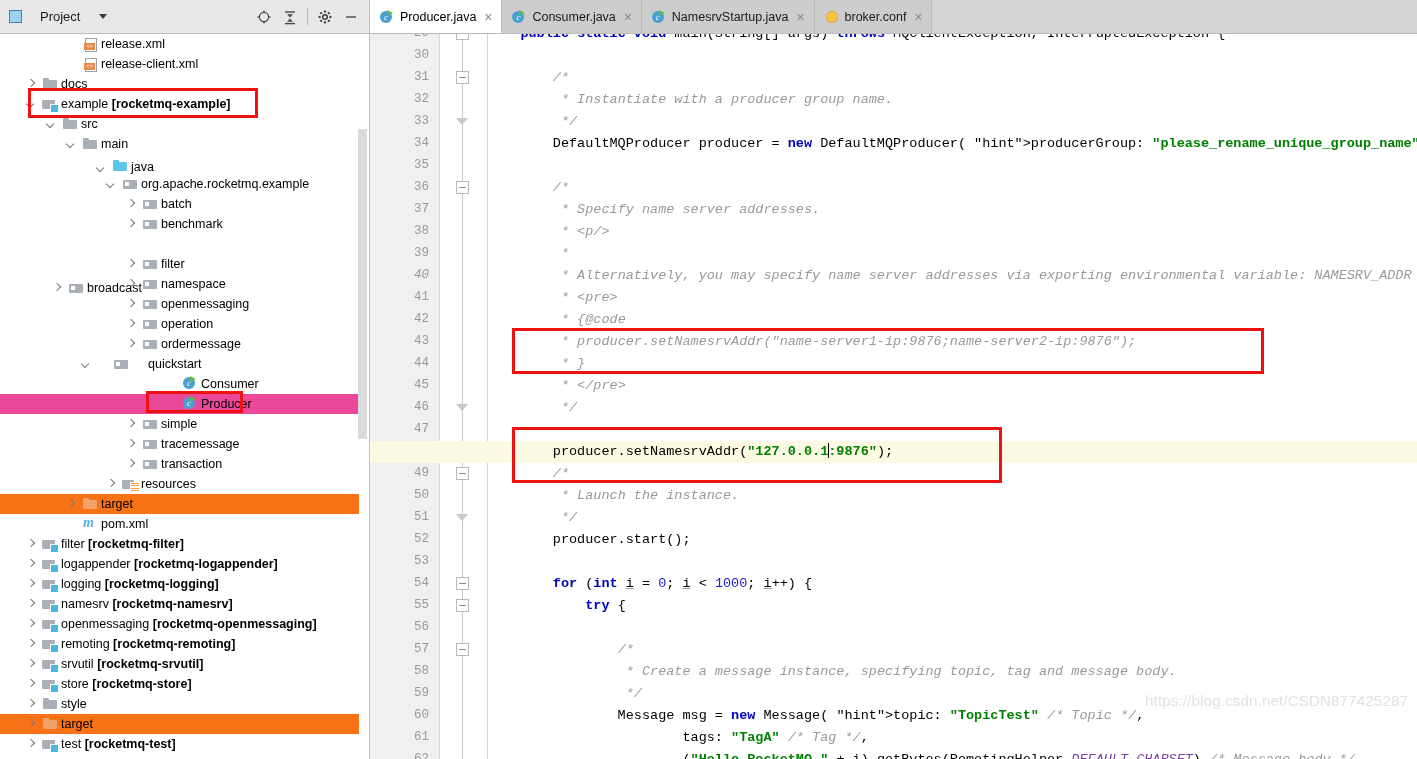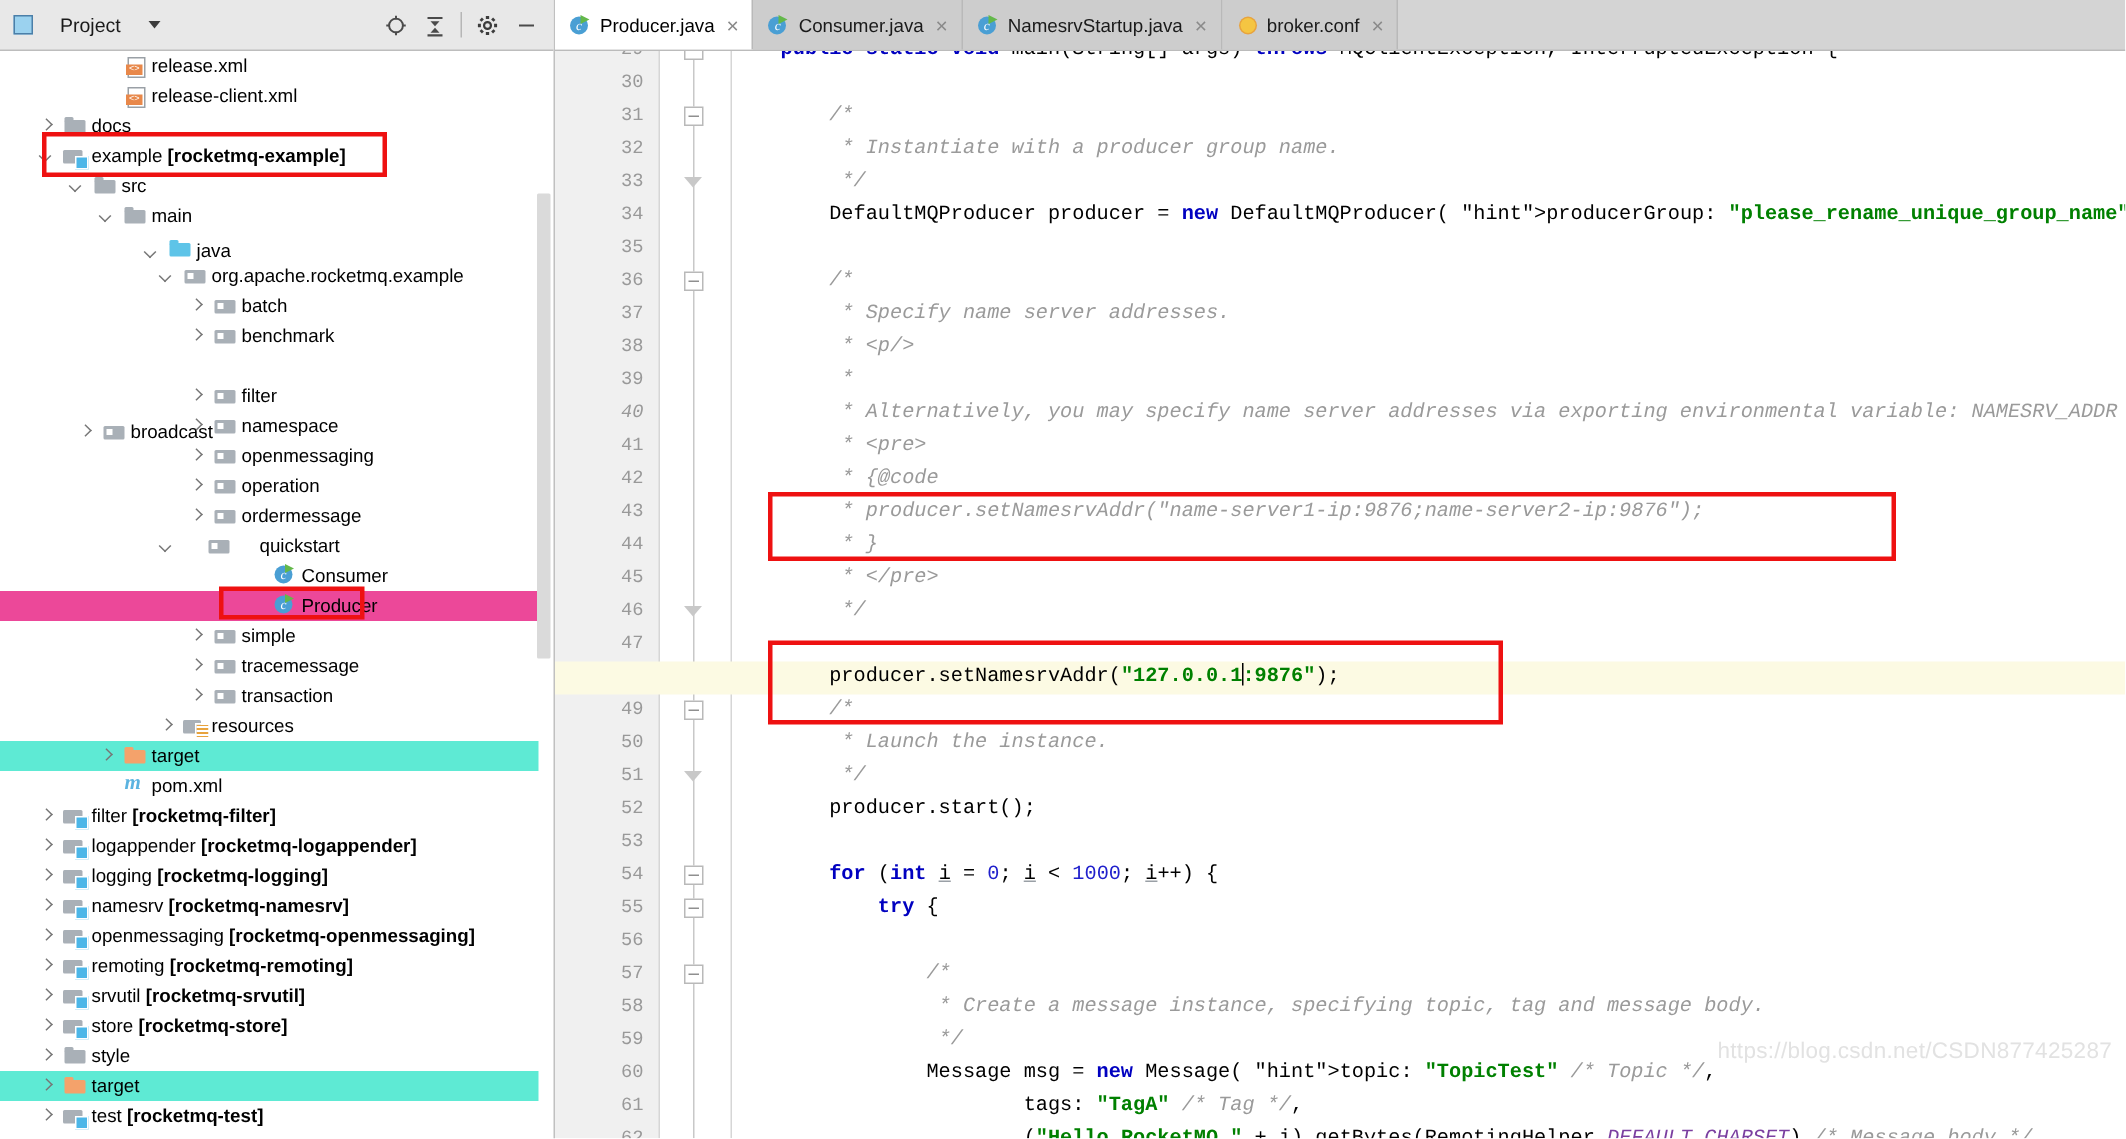--- a/index.html
+++ b/index.html
@@ -50,21 +50,21 @@
     position: absolute; top: 34px; left: 0;
     width: 370px; height: 725px;
     overflow: hidden;
   }
   .tree-row {
     height: 20px; display: flex; align-items: center;
     white-space: nowrap; font-size: 12.5px; color: #000000;
     position: relative;
   }
   .tree-row.selected { background: #ec4899; }
-  .tree-row.target-row { background: #5eead4; }
+  .tree-row.target-row { background: #f97316; }
   .arrow {
     width: 11px; height: 11px; flex: 0 0 11px;
     position: relative;
   }
   .arrow.right::after {
     content: ""; position: absolute; left: 2px; top: 1.5px;
     width: 5px; height: 5px;
     border-right: 1.7px solid #777; border-bottom: 1.7px solid #777;
     transform: rotate(-45deg);
   }
@@ -404,21 +404,21 @@
         <div class="tree-row" style="top: 280px; position: absolute; left: 0px; width: 360px; padding-left: 126px;">
           <span class="arrow right" style="margin-right: 5px;"></span>
           <span class="ic package"></span>
           <span class="tree-label">operation</span>
         </div>
         <div class="tree-row" style="top: 300px; position: absolute; left: 0px; width: 360px; padding-left: 126px;">
           <span class="arrow right" style="margin-right: 5px;"></span>
           <span class="ic package"></span>
           <span class="tree-label">ordermessage</span>
         </div>
-        <div class="tree-row" style="top: 320px; position: absolute; left: 0px; width: 360px; padding-left: 106px; gap: 16px;">
+        <div class="tree-row" style="top: 320px; position: absolute; left: 0px; width: 360px; padding-left: 81px; gap: 16px;">
           <span class="arrow down" style="margin-right: 5px;"></span>
           <span class="ic package"></span>
           <span class="tree-label">quickstart</span>
         </div>
         <div class="tree-row" style="top: 340px; position: absolute; left: 0px; width: 360px; padding-left: 166px;">
           <span class="arrow" style="margin-right: 5px;"></span>
           <span class="ic javaclass"></span>
           <span class="tree-label">Consumer</span>
         </div>
         <div class="tree-row selected" style="top: 360px; position: absolute; left: 0px; width: 360px; padding-left: 166px;">

